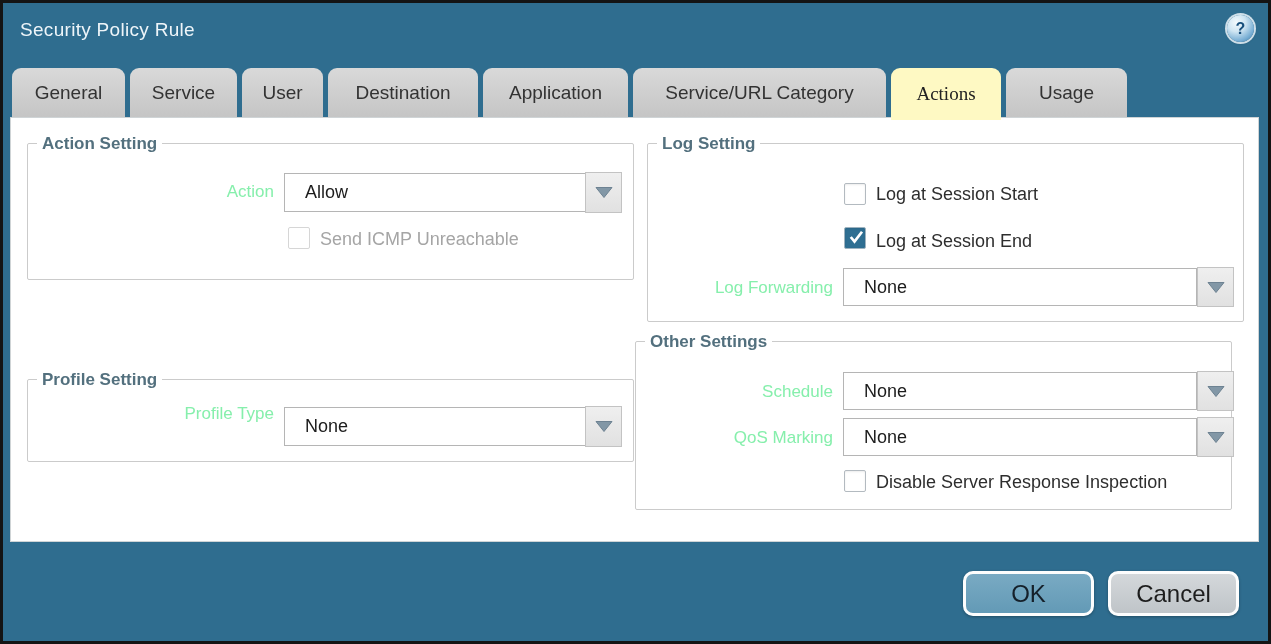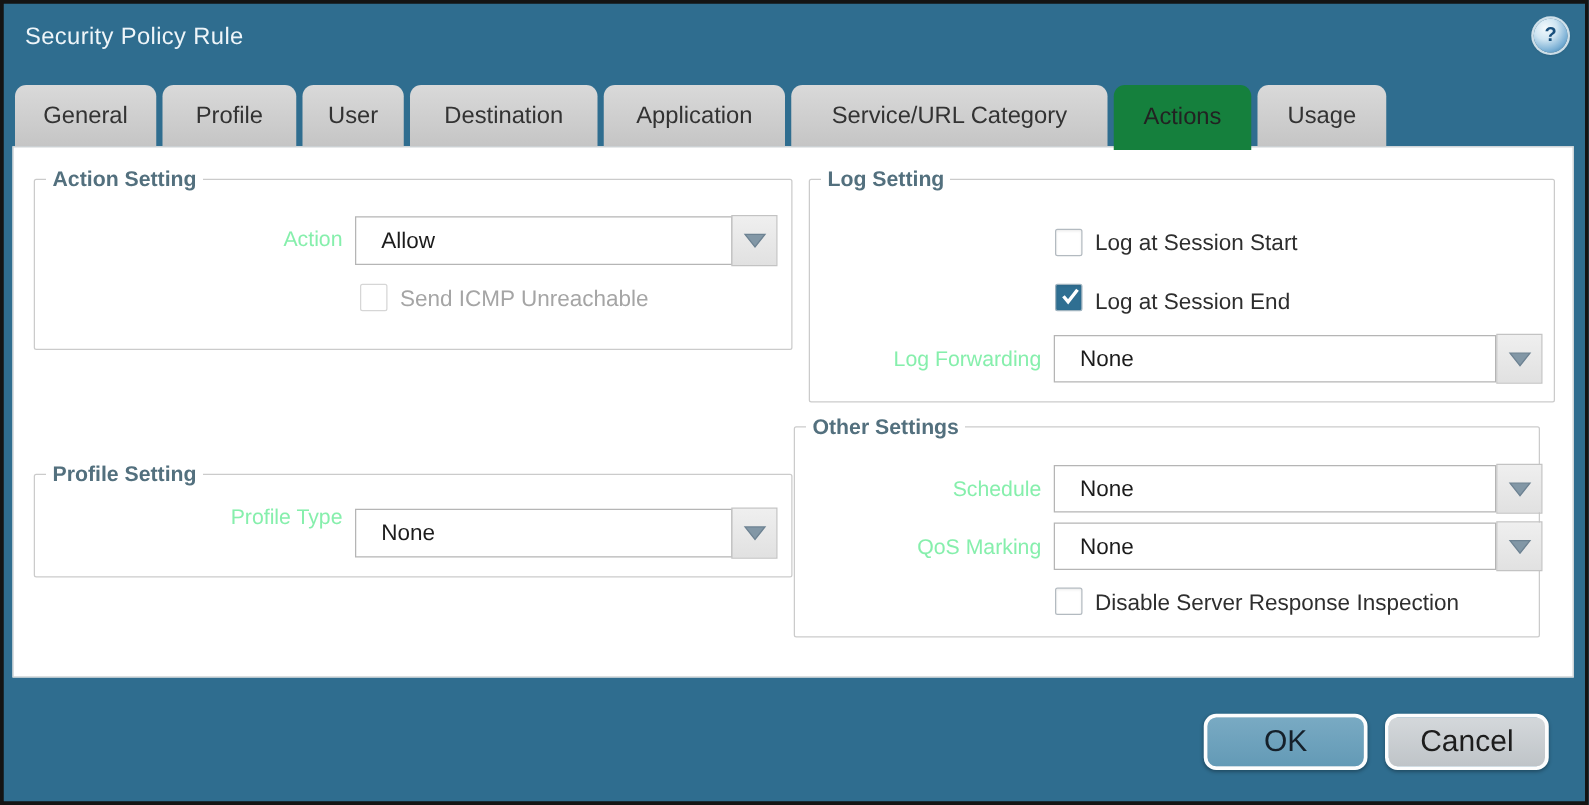--- a/index.html
+++ b/index.html
@@ -26,21 +26,21 @@
   
   .tab{
     position:absolute;top:68px;height:49px;
     background:linear-gradient(#d9d9d9,#c5c5c5);
     border-radius:9px 9px 0 0;
     display:flex;align-items:center;justify-content:center;
     color:#333;font-size:19px;cursor:pointer;z-index:2;
     box-sizing:border-box;
   }
   .tab.active{
-    background:#15803d;height:52px;z-index:4;color:#222;
+    background:#fef9c3;height:52px;z-index:4;color:#222;font-family:Liberation Serif, serif;
   }
   
   .content{
     position:absolute;left:10px;top:117px;width:1249px;height:425px;
     background:#ffffff;border:1px solid #cfd4d6;box-sizing:border-box;z-index:1;
   }
   fieldset.group{
     position:absolute;margin:0;padding:0;
     border:1px solid #cbcbcb;border-radius:2px;
     background:transparent;z-index:3;box-sizing:border-box;
@@ -97,38 +97,38 @@
 
   <div class="dlg-title">Security Policy Rule</div>
   <div class="help-icon">
     <span>?</span>
   </div>
 
   <div class="tab" style="left:12px;width:113px;">
       <span>General</span>
     </div>
   <div class="tab" style="left:130px;width:107px;">
-      <span>Profile</span>
+      <span>Service</span>
     </div>
   <div class="tab" style="left:242px;width:81px;">
       <span>User</span>
     </div>
   <div class="tab" style="left:328px;width:150px;">
       <span>Destination</span>
     </div>
   <div class="tab" style="left:483px;width:145px;">
       <span>Application</span>
     </div>
   <div class="tab" style="left:633px;width:253px;">
       <span>Service/URL Category</span>
     </div>
   <div class="tab active" style="left:891px;width:110px;">
       <span>Actions</span>
     </div>
-  <div class="tab" style="left:1006px;width:103px;">
+  <div class="tab" style="left:1006px;width:121px;">
       <span>Usage</span>
     </div>
 
   <div class="content"></div>
 
   <fieldset class="group" style="left:27px;top:134px;width:607px;height:146px;">
     <legend>Action Setting</legend>
   </fieldset>
   <div class="fld-label" style="left:124px;top:182px;width:150px;">Action</div>
   <div class="combo" style="left:284px;top:173px;width:302px;height:39px;">

